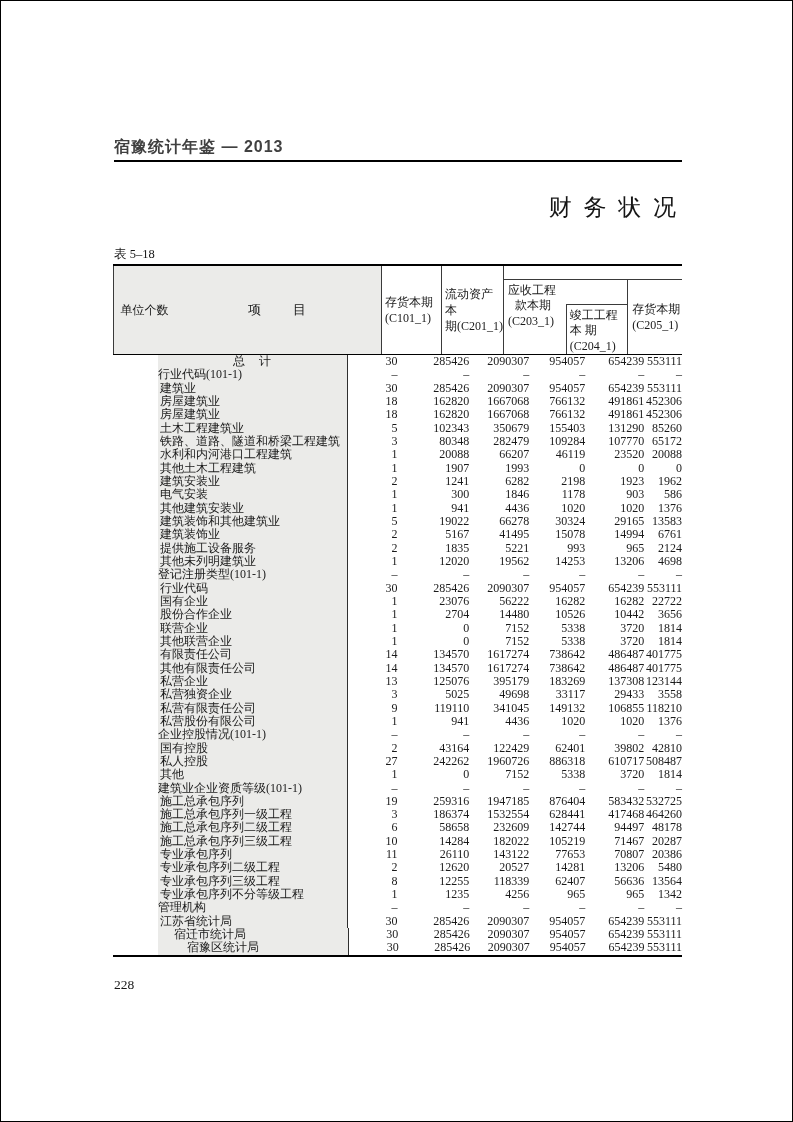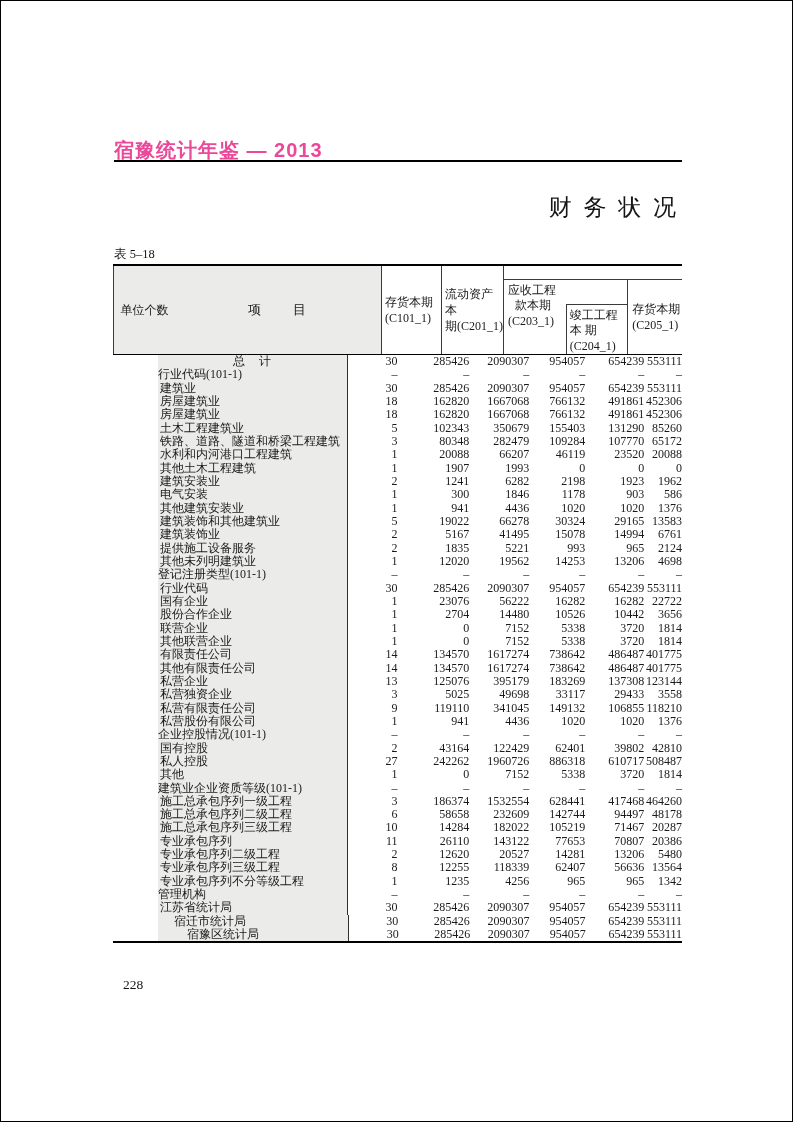--- a/index.html
+++ b/index.html
@@ -9,21 +9,21 @@
     background:#ffffff;
     border:1px solid #000;
     box-sizing:border-box;
     font-family:"Liberation Serif","DejaVu Serif",serif;
     color:#1a1a1a;
     overflow:hidden;
   }
   .running-head{
     position:absolute;left:113px;top:136px;width:568px;
     font-family:"Liberation Sans","DejaVu Sans",sans-serif;
-    font-weight:bold;font-size:20px;letter-spacing:1px;color:#ec4899;
+    font-weight:bold;font-size:16px;letter-spacing:1px;color:#404040;
   }
   .head-rule{
     position:absolute;left:113px;top:159px;width:568px;height:2px;background:#000;
   }
   .section-title{
     position:absolute;left:110px;top:191px;width:568px;
     text-align:right;font-size:23px;letter-spacing:3px;color:#161616;
   }
   .table-label{
     position:absolute;left:113px;top:245px;font-size:12.5px;color:#161616;
@@ -85,21 +85,21 @@
   .tlabel.l1{padding-left:16px;}
   .tlabel.l2{padding-left:29px;}
   .tcell{text-align:right;white-space:nowrap;}
   .tcell.c0{width:54px;}
   .tcell.c1{width:78px;}
   .tcell.c2{width:65px;}
   .tcell.c3{width:61px;}
   .tcell.c4{width:64px;}
   .tcell.c5{width:41px;}
   .page-number{
-    position:absolute;left:122px;top:976px;font-size:13.5px;color:#161616;
+    position:absolute;left:113px;top:976px;font-size:13.5px;color:#161616;
   }
 </style>
 </head>
 <body>
 
 <div class="page">
 
   <div class="running-head">宿豫统计年鉴 — 2013</div>
   <div class="head-rule"></div>
 
@@ -435,20 +435,29 @@
         <div class="trow">
           <div class="tlabel section">建筑业企业资质等级(101-1)</div>
           <div class="tcell c0">–</div>
           <div class="tcell c1">–</div>
           <div class="tcell c2">–</div>
           <div class="tcell c3">–</div>
           <div class="tcell c4">–</div>
           <div class="tcell c5">–</div>
         </div>
         <div class="trow">
+          <div class="tlabel l0">施工总承包序列</div>
+          <div class="tcell c0">19</div>
+          <div class="tcell c1">259316</div>
+          <div class="tcell c2">1947185</div>
+          <div class="tcell c3">876404</div>
+          <div class="tcell c4">583432</div>
+          <div class="tcell c5">532725</div>
+        </div>
+        <div class="trow">
           <div class="tlabel l0">施工总承包序列一级工程</div>
           <div class="tcell c0">3</div>
           <div class="tcell c1">186374</div>
           <div class="tcell c2">1532554</div>
           <div class="tcell c3">628441</div>
           <div class="tcell c4">417468</div>
           <div class="tcell c5">464260</div>
         </div>
         <div class="trow">
           <div class="tlabel l0">施工总承包序列二级工程</div>

